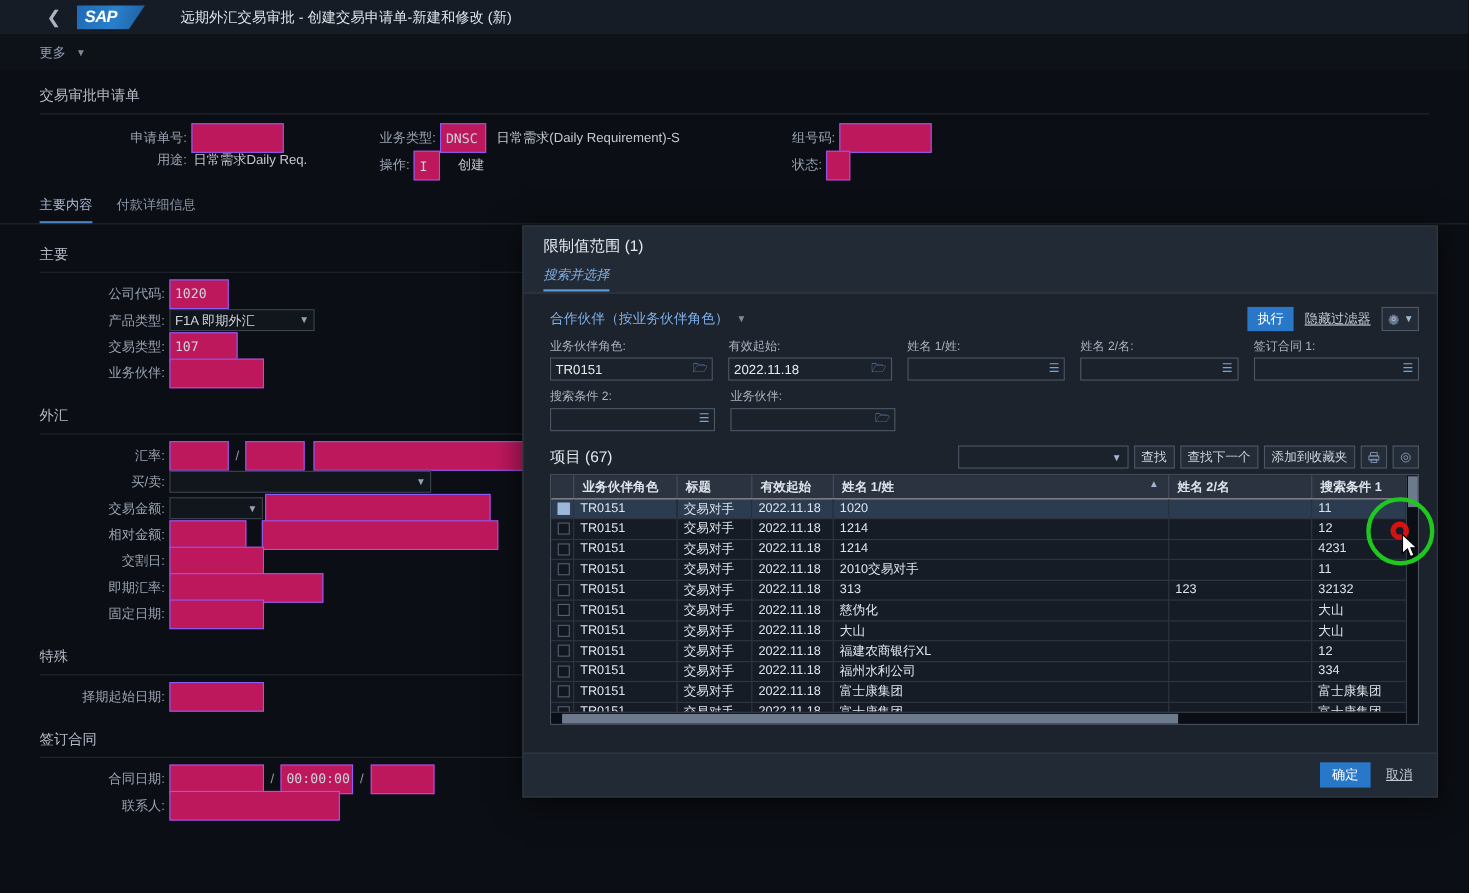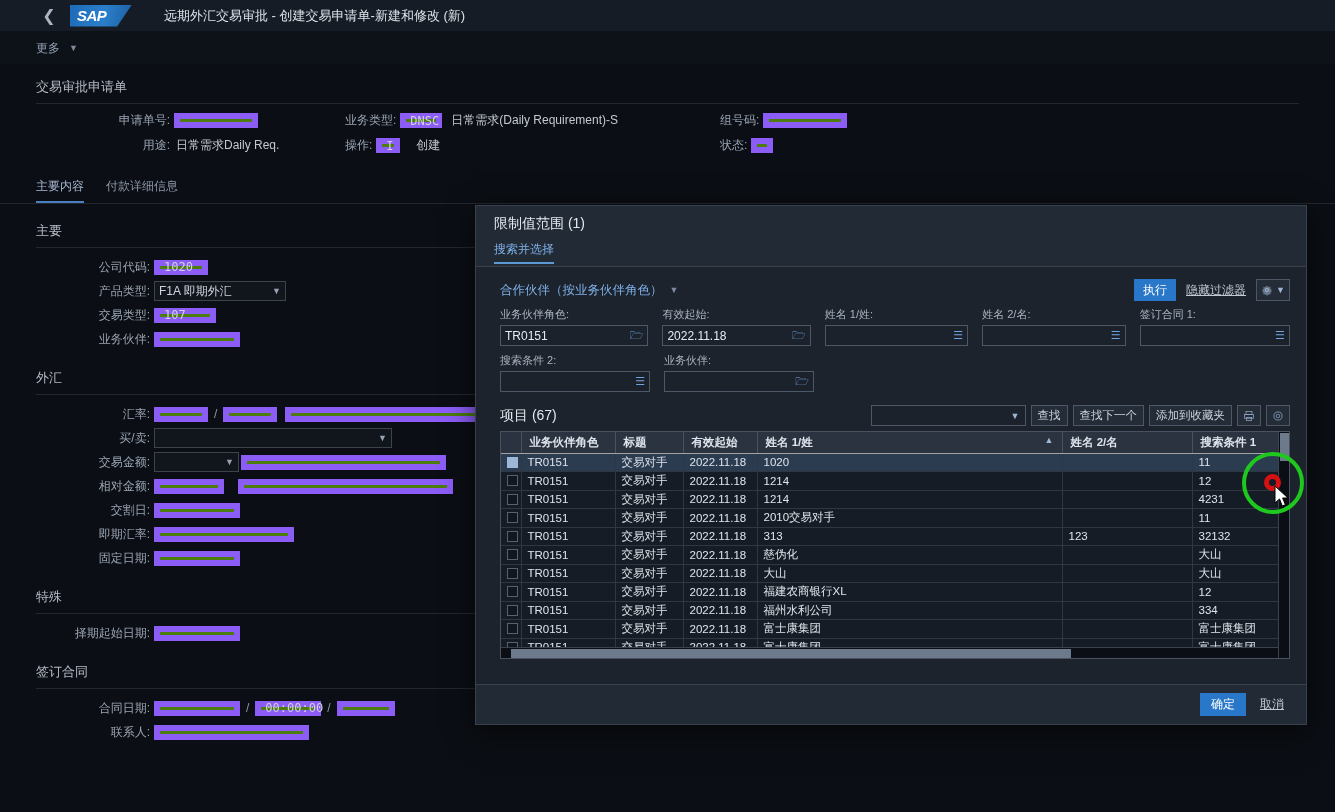--- a/index.html
+++ b/index.html
@@ -55,21 +55,21 @@
   .section-title {
     font-size: 13px; color: #b6bdc9; padding-left: 36px;
   }
   .hr { height: 1px; background: #23282f; margin: 7px 36px 0 36px; }
 
   .form-row { display: flex; align-items: center; height: 24px; }
   .flabel {
     font-size: 12px; color: #9aa4b2; text-align: right; white-space: nowrap;
   }
   .finput {
-    background: #4d7c0f; border: 6px solid #8b5cf6; height: 15px;
+    background: #be185d; border: 1px solid #8b5cf6; height: 27px;
     color: #cfd5de; font-size: 12px; font-family: "DejaVu Sans Mono", monospace;
     padding: 0 4px; display: flex; align-items: center;
   }
   .fsel {
     background: #11161d; border: 1px solid #3c434d; height: 20px;
     color: #cfd5de; font-size: 12px; padding: 0 4px;
     display: flex; align-items: center; justify-content: space-between;
   }
   .fsel .arr { font-size: 9px; color: #96a1b1; margin-left: 6px; }
   .static-text { font-size: 12px; color: #c3c9d2; }
@@ -81,22 +81,22 @@
     position: absolute; left: 475px; top: 205px; width: 832px; height: 520px;
     background: #222a35; border: 1px solid #39414d;
     box-shadow: 0 6px 26px rgba(0,0,0,0.6);
     display: flex; flex-direction: column;
   }
   .dlg-title {
     height: 35px; display: flex; align-items: center; padding-left: 18px;
     font-size: 14px; color: #e4e8ee; background: #222a35;
   }
   .dlg-tabbar {
-    height: 26px; display: flex; align-items: flex-start; padding-left: 18px;
-    border-bottom: 1px solid #39414d; background: #222a35;
+    height: 26px; display: flex; align-items: center; padding-left: 18px;
+    border-bottom: 1px solid #39414d; background: #222a35; font-style: italic;
   }
   .dlg-tab {
     font-size: 12px; color: #7fb0e8; padding-bottom: 4px; border-bottom: 2px solid #5b9bd5; cursor: pointer;
   }
   .dlg-body { flex: 1; background: #1c232d; padding: 0; position: relative; }
 
   .filter-head {
     display: flex; align-items: center; justify-content: space-between;
     padding: 12px 16px 6px 24px;
   }

